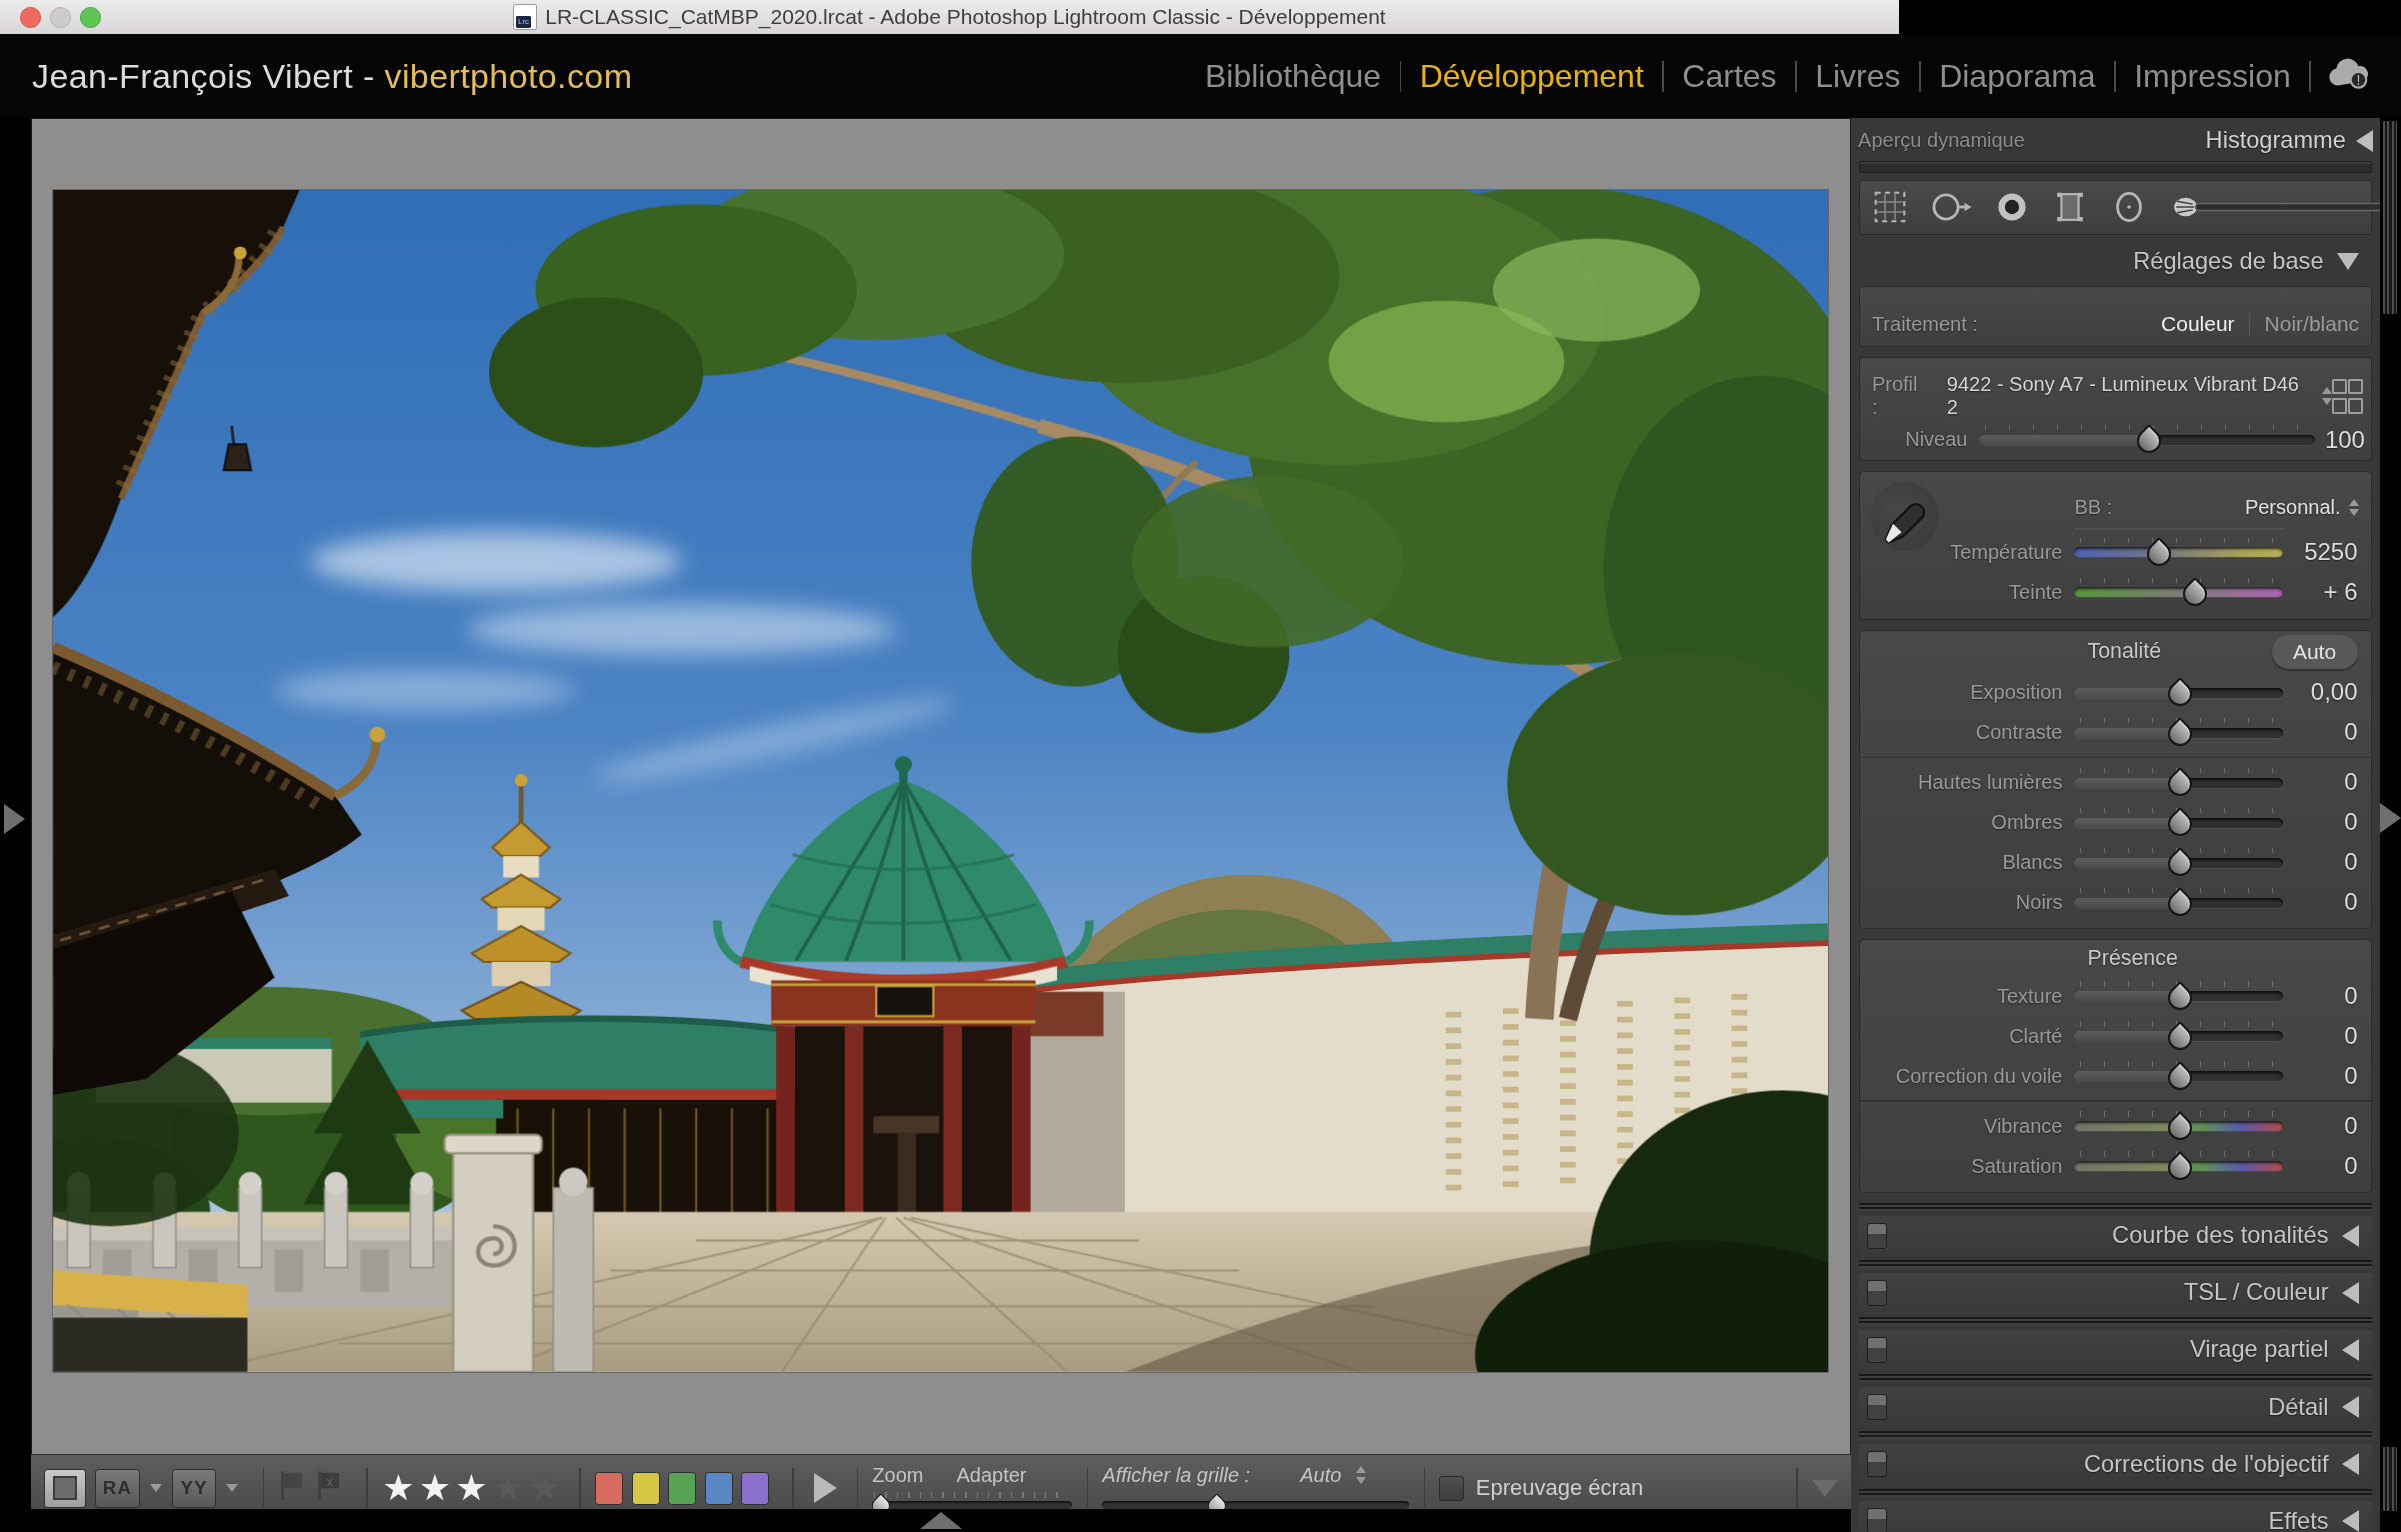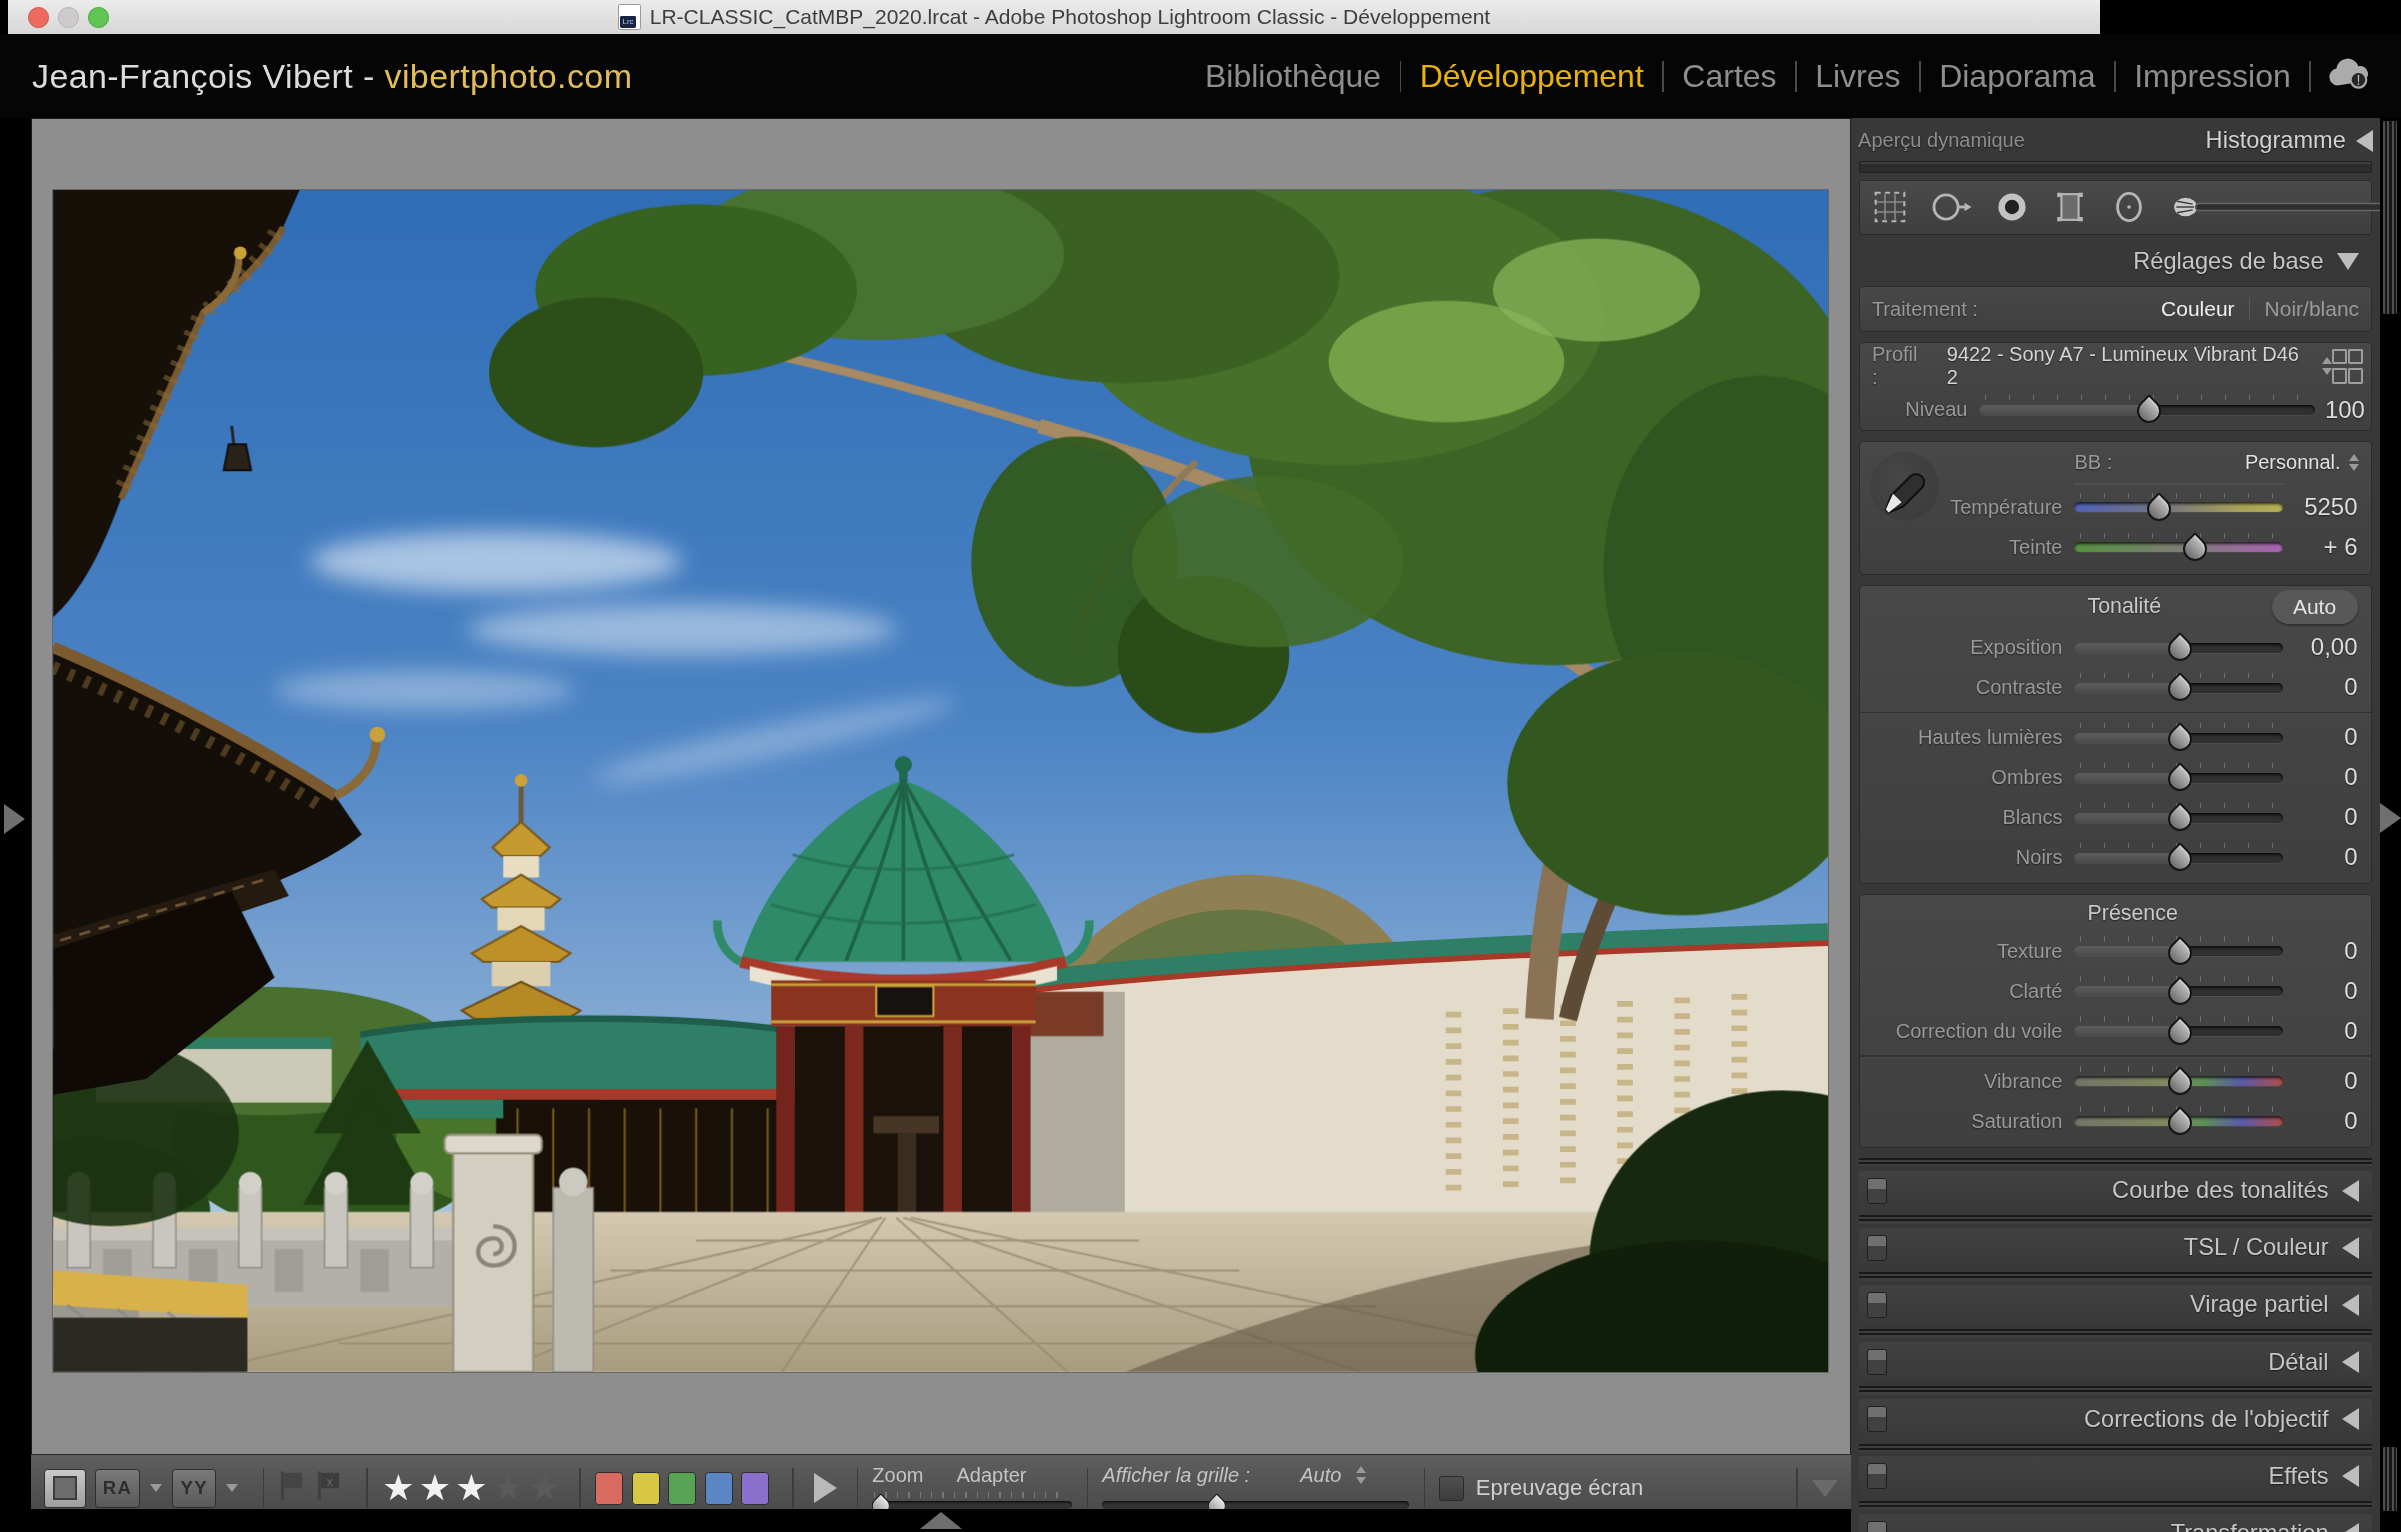--- a/index.html
+++ b/index.html
@@ -1,20 +1,20 @@
 <!DOCTYPE html>
 <html style="font-size:11.4px"><head>
 <meta charset="utf-8">
 <style>
   html,body{margin:0;padding:0;background:#000;}
   #app{position:relative;width:2401px;height:1532px;overflow:hidden;background:#000;
        font-family:"Liberation Sans",sans-serif;-webkit-font-smoothing:antialiased;}
 
   
-  .titlebar{position:absolute;left:8px;top:0;width:2092px;height:34px;
+  .titlebar{position:absolute;left:0;top:0;width:1899px;height:34px;
     background:linear-gradient(#ececec,#d8d6d7);border-bottom:0.7px solid #a8a6a7;
     display:flex;align-items:center;justify-content:center;}
   .tl{position:absolute;top:7.1px;width:18.6px;height:18.6px;border-radius:50%;}
   .tl.red{left:20px;background:#ee6a5f;border:0.7px solid #d55548;}
   .tl.gray{left:50px;background:#cdcbcb;border:0.7px solid #b4b2b2;}
   .tl.green{left:80px;background:#61c555;border:0.7px solid #47a83c;}
   .titlewrap{display:flex;align-items:center;gap:8.6px;}
   .lrc-icon{width:21.4px;height:24px;background:#fff;border:0.7px solid #9a9a9a;border-radius:2.1px;position:relative;}
   .lrc-icon::after{content:"Lrc";position:absolute;left:1.4px;bottom:1.4px;width:15.7px;height:11.4px;
     background:#1a2440;color:#9fd0f5;font-size:7.9px;line-height:11.4px;text-align:center;border-radius:1.4px;}
@@ -99,21 +99,21 @@
   .sec-head{flex:none;height:40px;display:flex;align-items:center;background:linear-gradient(#414141,#393939);
     border-radius:2.9px;margin:1.4px;font-size:23.6px;color:#c6c6c6;text-shadow:0 1.4px 1.4px rgba(0,0,0,.55);}
   .sec-head .lbl{margin-left:auto;}
   .sec-head .tri-left,.sec-head .tri-down{margin:0 13px;}
   .sec-toggle{width:18.6px;height:24px;margin-left:7.1px;border:1.4px solid #1f1f1f;border-radius:2.9px;
     background:linear-gradient(#707070 0 42%,#414141 42%);}
   .groove{flex:none;height:8.6px;margin:2.9px 1.4px;border-radius:1.4px;
     background:linear-gradient(#181818 0 2.1px,#3e3e3e 2.1px 4.3px,#181818 4.3px 6.4px,#3e3e3e 6.4px 8.6px);}
   .box{flex:none;background:linear-gradient(#484848,#3f3f3f);border:1.4px solid #2b2b2b;border-radius:4.3px;
     margin:2.9px 1.4px 7.1px 1.4px;position:relative;}
-  .row{display:flex;align-items:center;height:37px;padding:0 11.4px;}
+  .row{display:flex;align-items:center;height:37px;padding:0 11.4px;margin-top:15px;}
   .lab{color:#999;font-size:20px;text-shadow:0 1.4px 1.4px rgba(0,0,0,.5);}
   .val{margin-left:auto;color:#e2e2e2;font-size:20px;text-shadow:0 1.4px 1.4px rgba(0,0,0,.5);}
   .seg{margin-left:auto;display:flex;align-items:center;gap:14.3px;font-size:21px;}
   .seg .on{color:#efefef;}
   .seg .off{color:#9a9a9a;}
   .seg .bar{width:1.4px;height:21.4px;background:#5a5a5a;}
   .updown{display:flex;flex-direction:column;gap:3.6px;margin-left:8.6px;}
   .updown i{width:0;height:0;border-left:5.7px solid transparent;border-right:5.7px solid transparent;}
   .updown .u{border-bottom:7.1px solid #9a9a9a;}
   .updown .d{border-top:7.1px solid #9a9a9a;}

